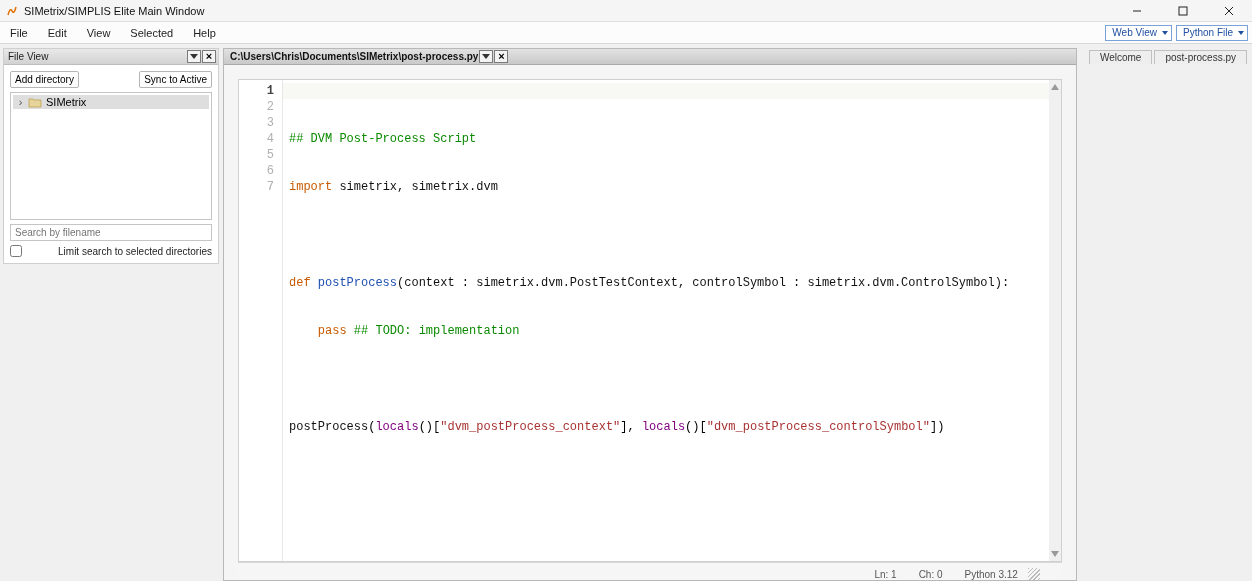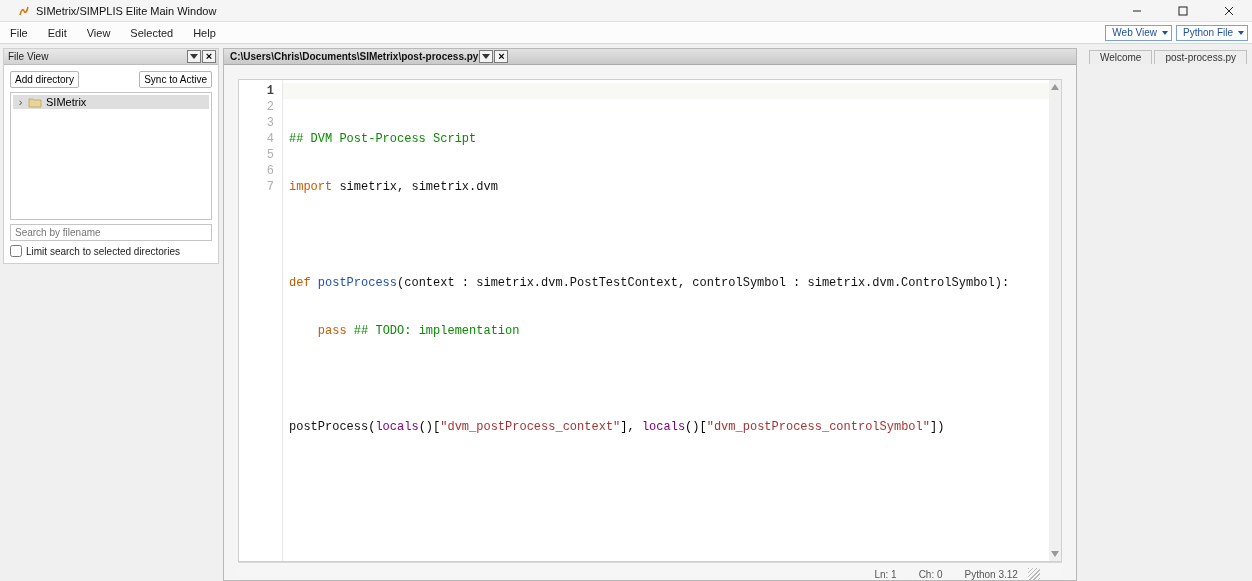--- a/index.html
+++ b/index.html
@@ -12,21 +12,21 @@
   overflow: hidden;
   display: flex;
   flex-direction: column;
   color: #000;
 }
 .titlebar {
   background: #f5f5f5;
   height: 22px;
   display: flex;
   align-items: center;
-  padding-left: 18px;
+  padding-left: 6px;
   border-bottom: 1px solid #e0e0e0;
 }
 .titlebar .icon-app { width: 12px; height: 12px; margin-right: 6px; }
 .titlebar .title { font-size: 11px; color: #111; flex: 0 0 auto; }
 .titlebar .spacer { flex: 1; }
 .winbtns { display: flex; }
 .winbtn { width: 46px; height: 22px; display: flex; align-items: center; justify-content: center; cursor: default; }
 .winbtn svg { stroke: #222; }
 
 .menubar {
@@ -135,21 +135,21 @@
 .tree-row .tw { width: 11px; text-align: center; color: #555; margin-right: 2px; }
 .folder-icon { width: 14px; height: 12px; margin-right: 4px; }
 .search-input {
   border: 1px solid #c5c5c5;
   font-size: 10px;
   color: #888;
   padding: 2px 4px;
   width: 100%;
   font-family: inherit;
 }
-.chkrow { display: flex; align-items: center; gap: 4px; font-size: 10px; color: #222; }
+.chkrow { display: flex; align-items: center; gap: 4px; font-size: 10px; color: #222; justify-content: space-between; }
 .chkrow input { width: 12px; height: 12px; }
 
 .cmdshell-body { padding: 6px; display: flex; flex-direction: column; gap: 6px; flex: 1; }
 .cmdrow { display: flex; gap: 8px; }
 .cmdcombo {
   flex: 1;
   border: 1px solid #b5b5b5;
   height: 19px;
   background: #fff;
   position: relative;

